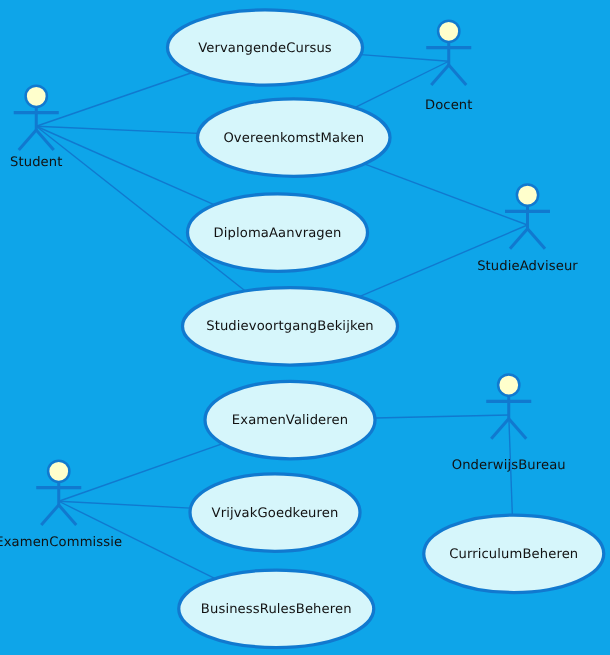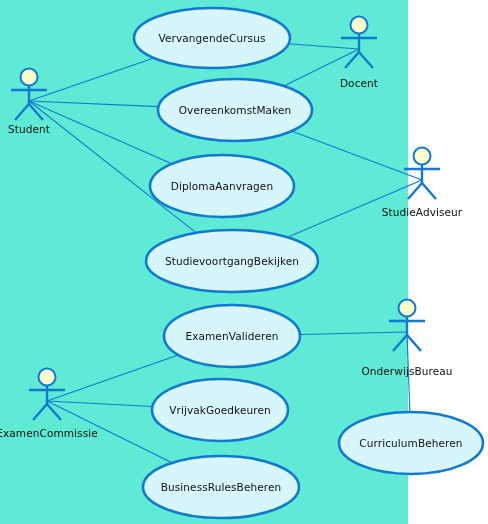--- a/index.html
+++ b/index.html
@@ -8,23 +8,23 @@
     background: #ffffff;
   }
   body {
     width: 488px;
     height: 524px;
     overflow: hidden;
     font-family: "DejaVu Sans", sans-serif;
   }
   #diagram-root {
     position: relative;
-    width: 408px;
+    width: 488px;
     height: 524px;
-    background: #5eead4;
+    background: #0ea5e9;
   }
   #diagram-svg {
     position: absolute;
     left: 0;
     top: 0;
     width: 488px;
     height: 524px;
     display: block;
   }
   .uc-label {

